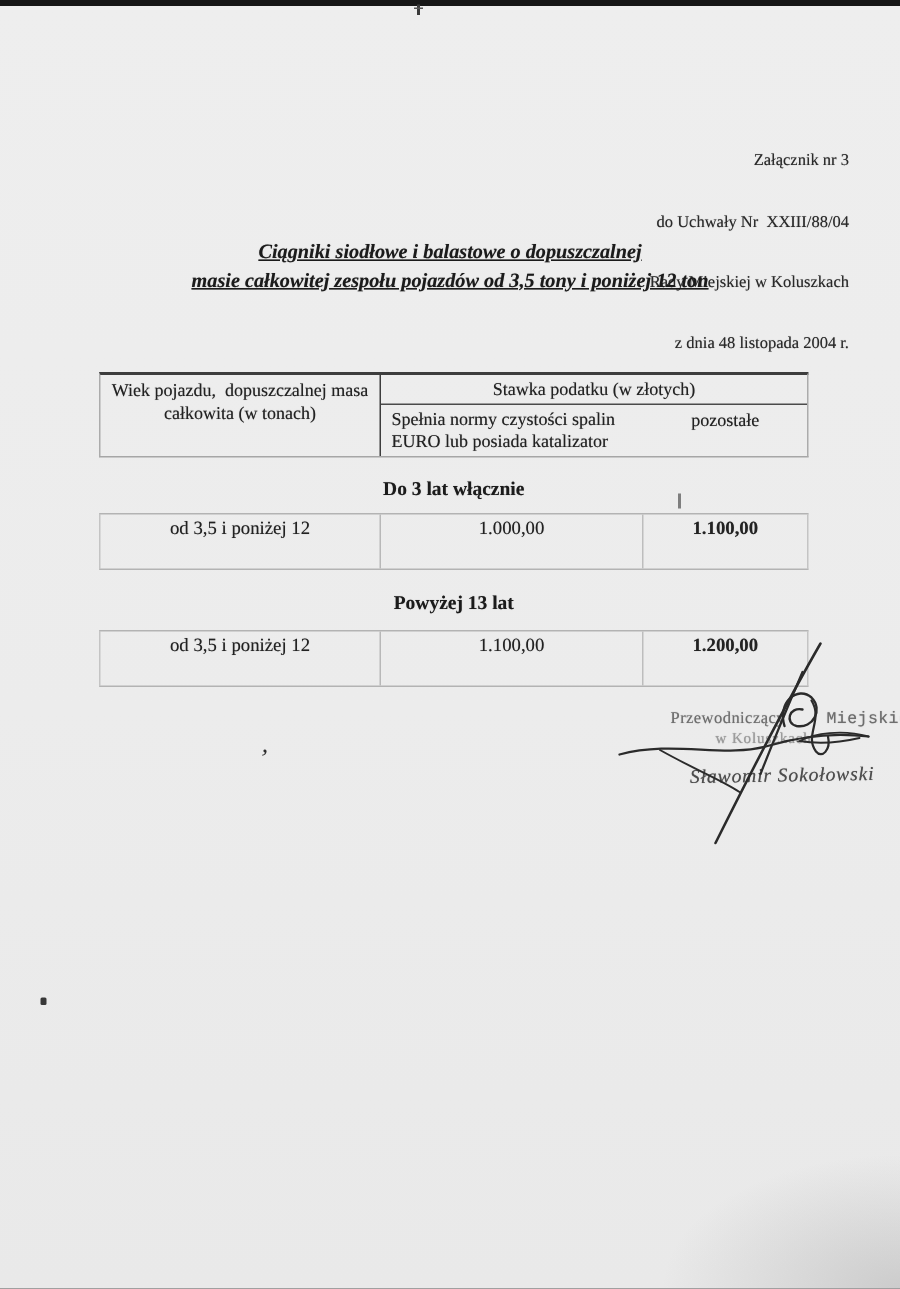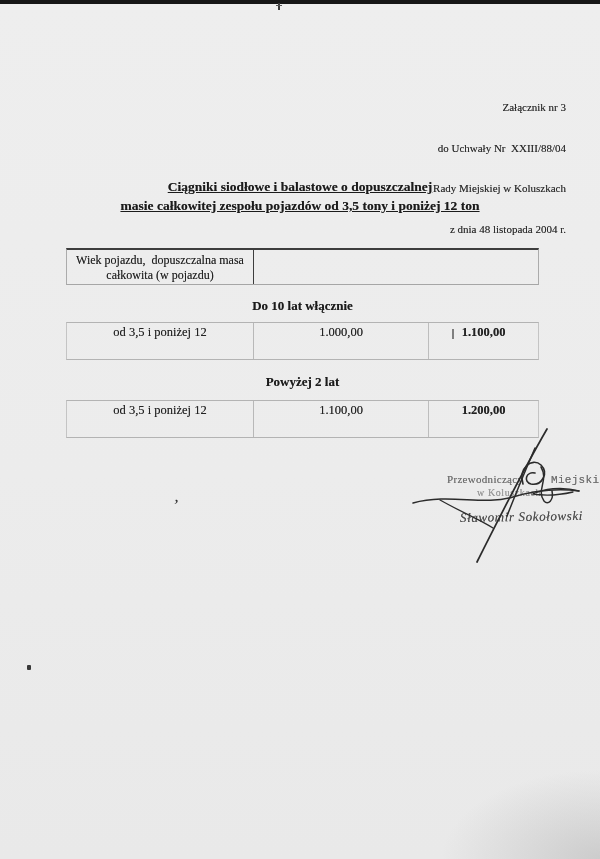--- a/index.html
+++ b/index.html
@@ -23,22 +23,22 @@
   .speck{position:absolute;left:27px;top:665px;width:4px;height:5px;background:#383838;border-radius:1px;}
   .divider-remnant{position:absolute;left:452px;top:329px;width:2px;height:10px;background:#5a5a5a;opacity:.75;}
   .corner-shade{position:absolute;right:0;bottom:0;width:160px;height:90px;
     background:radial-gradient(ellipse at 100% 100%,rgba(150,150,150,.35),rgba(150,150,150,0) 70%);}
 
   
   .ref-block{position:absolute;top:74px;right:34px;text-align:right;
     font-size:11px;line-height:13.5px;color:#2a2a2a;white-space:pre-wrap;}
 
   
-  .doc-title{position:absolute;top:178px;left:0;width:600px;text-align:center;
-    font-weight:bold;font-size:13.5px;line-height:18.5px;color:#1b1b1b;}
+  .doc-title{position:absolute;top:159px;left:0;width:600px;text-align:center;
+    font-weight:bold;font-size:13.5px;line-height:18.5px;color:#1b1b1b;font-style:italic;}
   .doc-title .line{text-decoration:underline;}
 
   
   .tax-table{position:absolute;left:66px;top:248px;width:473px;font-size:12px;}
   .thead{display:grid;grid-template-columns:187px 1fr;
     border-top:2px solid #3d3d3d;border-left:1px solid #ababab;
     border-right:1px solid #ababab;border-bottom:1px solid #a6a6a6;background:transparent;}
   .th-col1{border-right:1.5px solid #3d3d3d;text-align:center;
     padding:3px 4px 2px;line-height:14.5px;white-space:pre-wrap;}
   .th-right{display:flex;flex-direction:column;}
@@ -86,31 +86,38 @@
     <div>z dnia 48 listopada 2004 r.</div>
   </div>
 
   <div class="doc-title txt">
     <div class="line">Ciągniki siodłowe i balastowe o dopuszczalnej</div>
     <div class="line">masie całkowitej zespołu pojazdów od 3,5 tony i poniżej 12 ton</div>
   </div>
 
   <div class="tax-table">
     <div class="thead txt">
-      <div class="th-col1">Wiek pojazdu,  dopuszczalna masa całkowita (w pojazdu)</div>
+      <div class="th-col1">Wiek pojazdu,  dopuszczalnej masa całkowita (w tonach)</div>
+      <div class="th-right">
+        <div class="th-tax">Stawka podatku (w złotych)</div>
+        <div class="th-sub">
+          <div class="th-euro">Spełnia normy czystości spalin EURO lub posiada katalizator</div>
+          <div class="th-other">pozostałe</div>
+        </div>
+      </div>
     </div>
 
-    <div class="section-title txt">Do 10 lat włącznie</div>
+    <div class="section-title txt">Do 3 lat włącznie</div>
     <div class="data-row txt">
       <div class="cell range">od 3,5 i poniżej 12</div>
       <div class="cell euro">1.000,00</div>
       <div class="cell other">1.100,00</div>
     </div>
 
-    <div class="section-title second txt">Powyżej 2 lat</div>
+    <div class="section-title second txt">Powyżej 13 lat</div>
     <div class="data-row txt">
       <div class="cell range">od 3,5 i poniżej 12</div>
       <div class="cell euro">1.100,00</div>
       <div class="cell other">1.200,00</div>
     </div>
   </div>
 
   <div class="stamp stamp-l1-left">Przewodniczący</div>
   <div class="stamp stamp-l1-right">Miejskiej</div>
   <div class="stamp stamp-l2">w Koluszkach</div>

